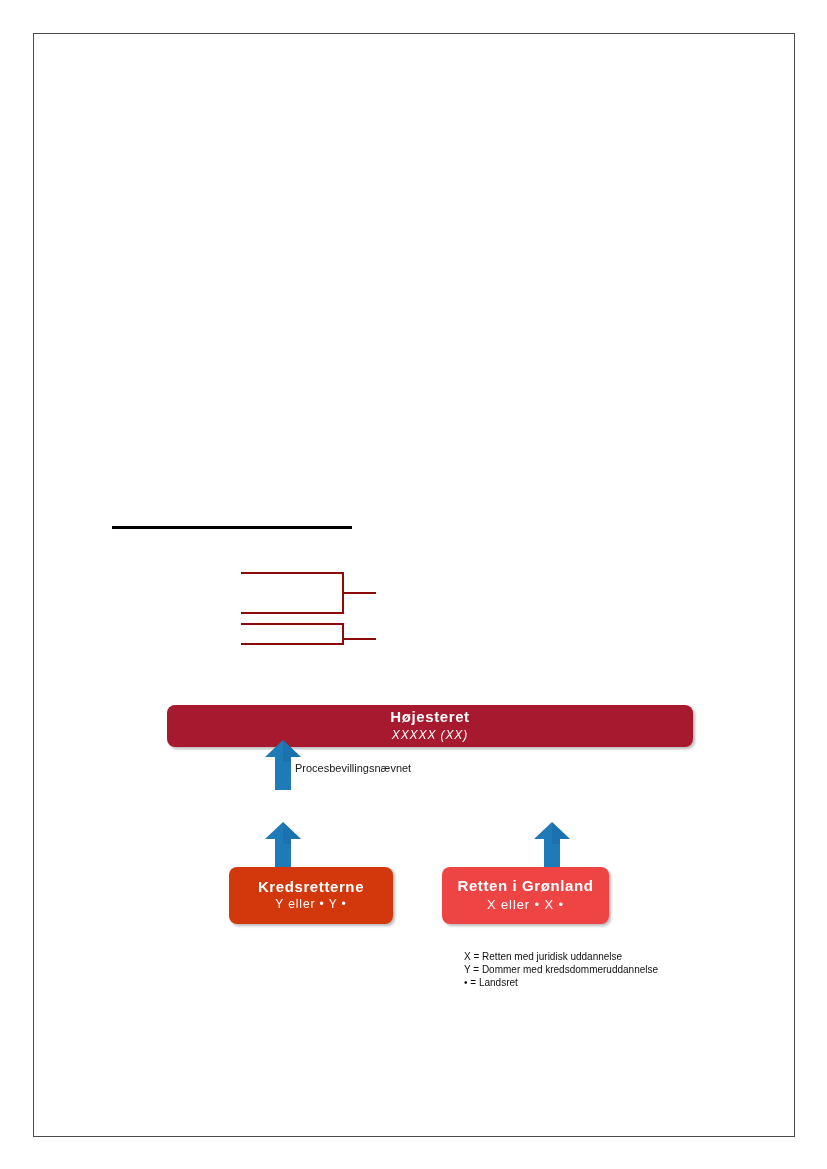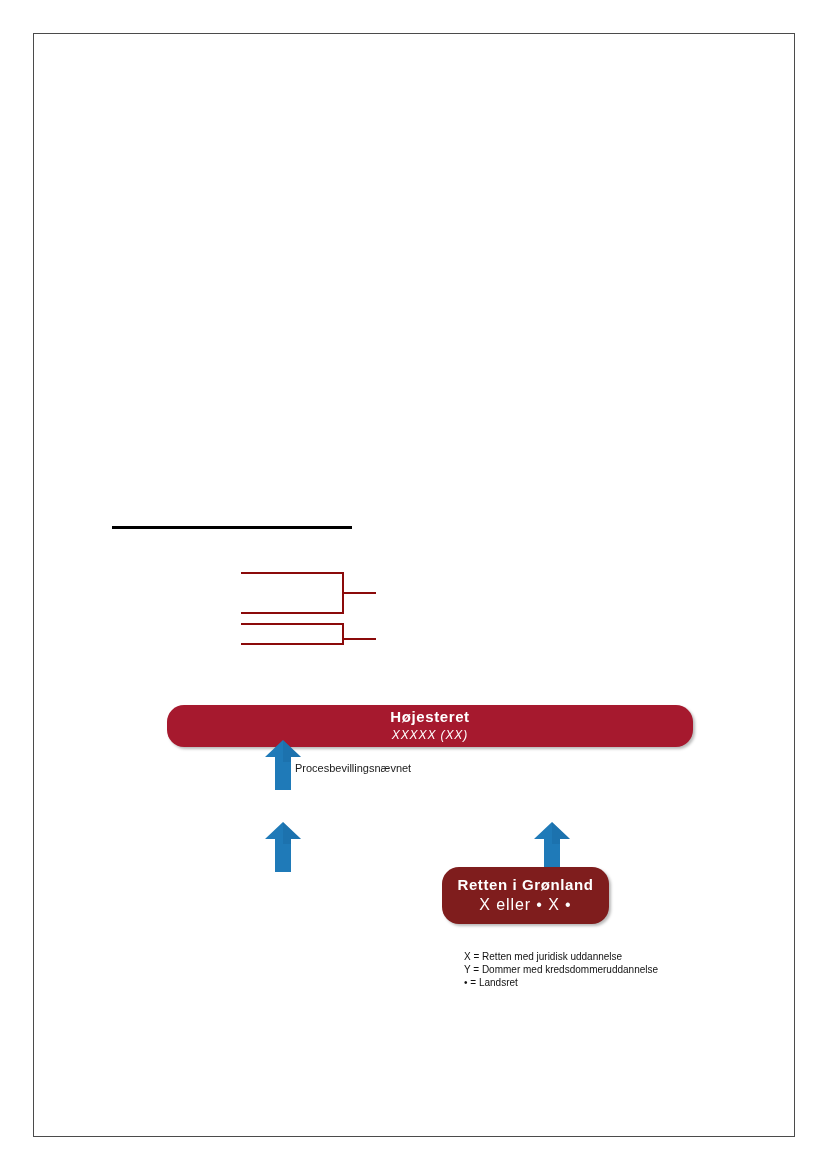--- a/index.html
+++ b/index.html
@@ -52,21 +52,21 @@
     background: #8b0a0a;
   }
 
   #bracket-upper { left: 207px; top: 538px; width: 135px; height: 42px; }
   #bracket-lower { left: 207px; top: 589px; width: 135px; height: 22px; }
 
   
   .box {
     position: absolute;
     box-sizing: border-box;
-    border-radius: 17px;
+    border-radius: 8px;
     display: flex;
     flex-direction: column;
     align-items: center;
     justify-content: center;
     color: #ffffff;
     text-align: center;
     box-shadow: 2px 2px 3px rgba(0,0,0,0.28);
   }
   .box .box-title {
     font-weight: bold;
@@ -95,24 +95,24 @@
 
   #box-kredsretterne {
     left: 195px; top: 833px; width: 164px; height: 57px;
     background: #d3380c;
   }
   #box-kredsretterne .box-title { font-size: 15px; }
   #box-kredsretterne .box-sub   { font-size: 12px; }
 
   #box-retten {
     left: 408px; top: 833px; width: 167px; height: 57px;
-    background: #7f1d1d;
+    background: #ef4444;
   }
   #box-retten .box-title { font-size: 15px; }
-  #box-retten .box-sub   { font-size: 16px; }
+  #box-retten .box-sub   { font-size: 13px; }
 
   
   .arrow-up { position: absolute; }
   .arrow-up svg { display: block; }
 
   #arrow-landsret-to-hojesteret { left: 230px; top: 706px; width: 38px; height: 50px; }
   #arrow-kreds-to-landsret      { left: 230px; top: 788px; width: 38px; height: 50px; }
   #arrow-retten-to-landsret     { left: 499px; top: 788px; width: 38px; height: 50px; }
 
   
@@ -179,20 +179,24 @@
     </svg>
   </div>
 
   <div class="arrow-up" id="arrow-retten-to-landsret">
     <svg viewBox="0 0 38 50" width="38" height="50" aria-hidden="true">
       <polygon points="19,0 37,17 27,17 27,50 11,50 11,17 1,17" fill="#1f7ab8"></polygon>
       <polygon points="19,0 37,17 27,17 27,22 19,22" fill="#17639a" opacity="0.35"></polygon>
     </svg>
   </div>
 
+  <div class="box" id="box-kredsretterne">
+    <div class="box-title">Kredsretterne</div>
+    <div class="box-sub">Y eller • Y •</div>
+  </div>
 
   <div class="box" id="box-retten">
     <div class="box-title">Retten i Grønland</div>
     <div class="box-sub">X eller • X •</div>
   </div>
 
   <div id="legend">
     <div class="legend-row">X = Retten med juridisk uddannelse</div>
     <div class="legend-row">Y = Dommer med kredsdommeruddannelse</div>
     <div class="legend-row">•   = Landsret</div>

